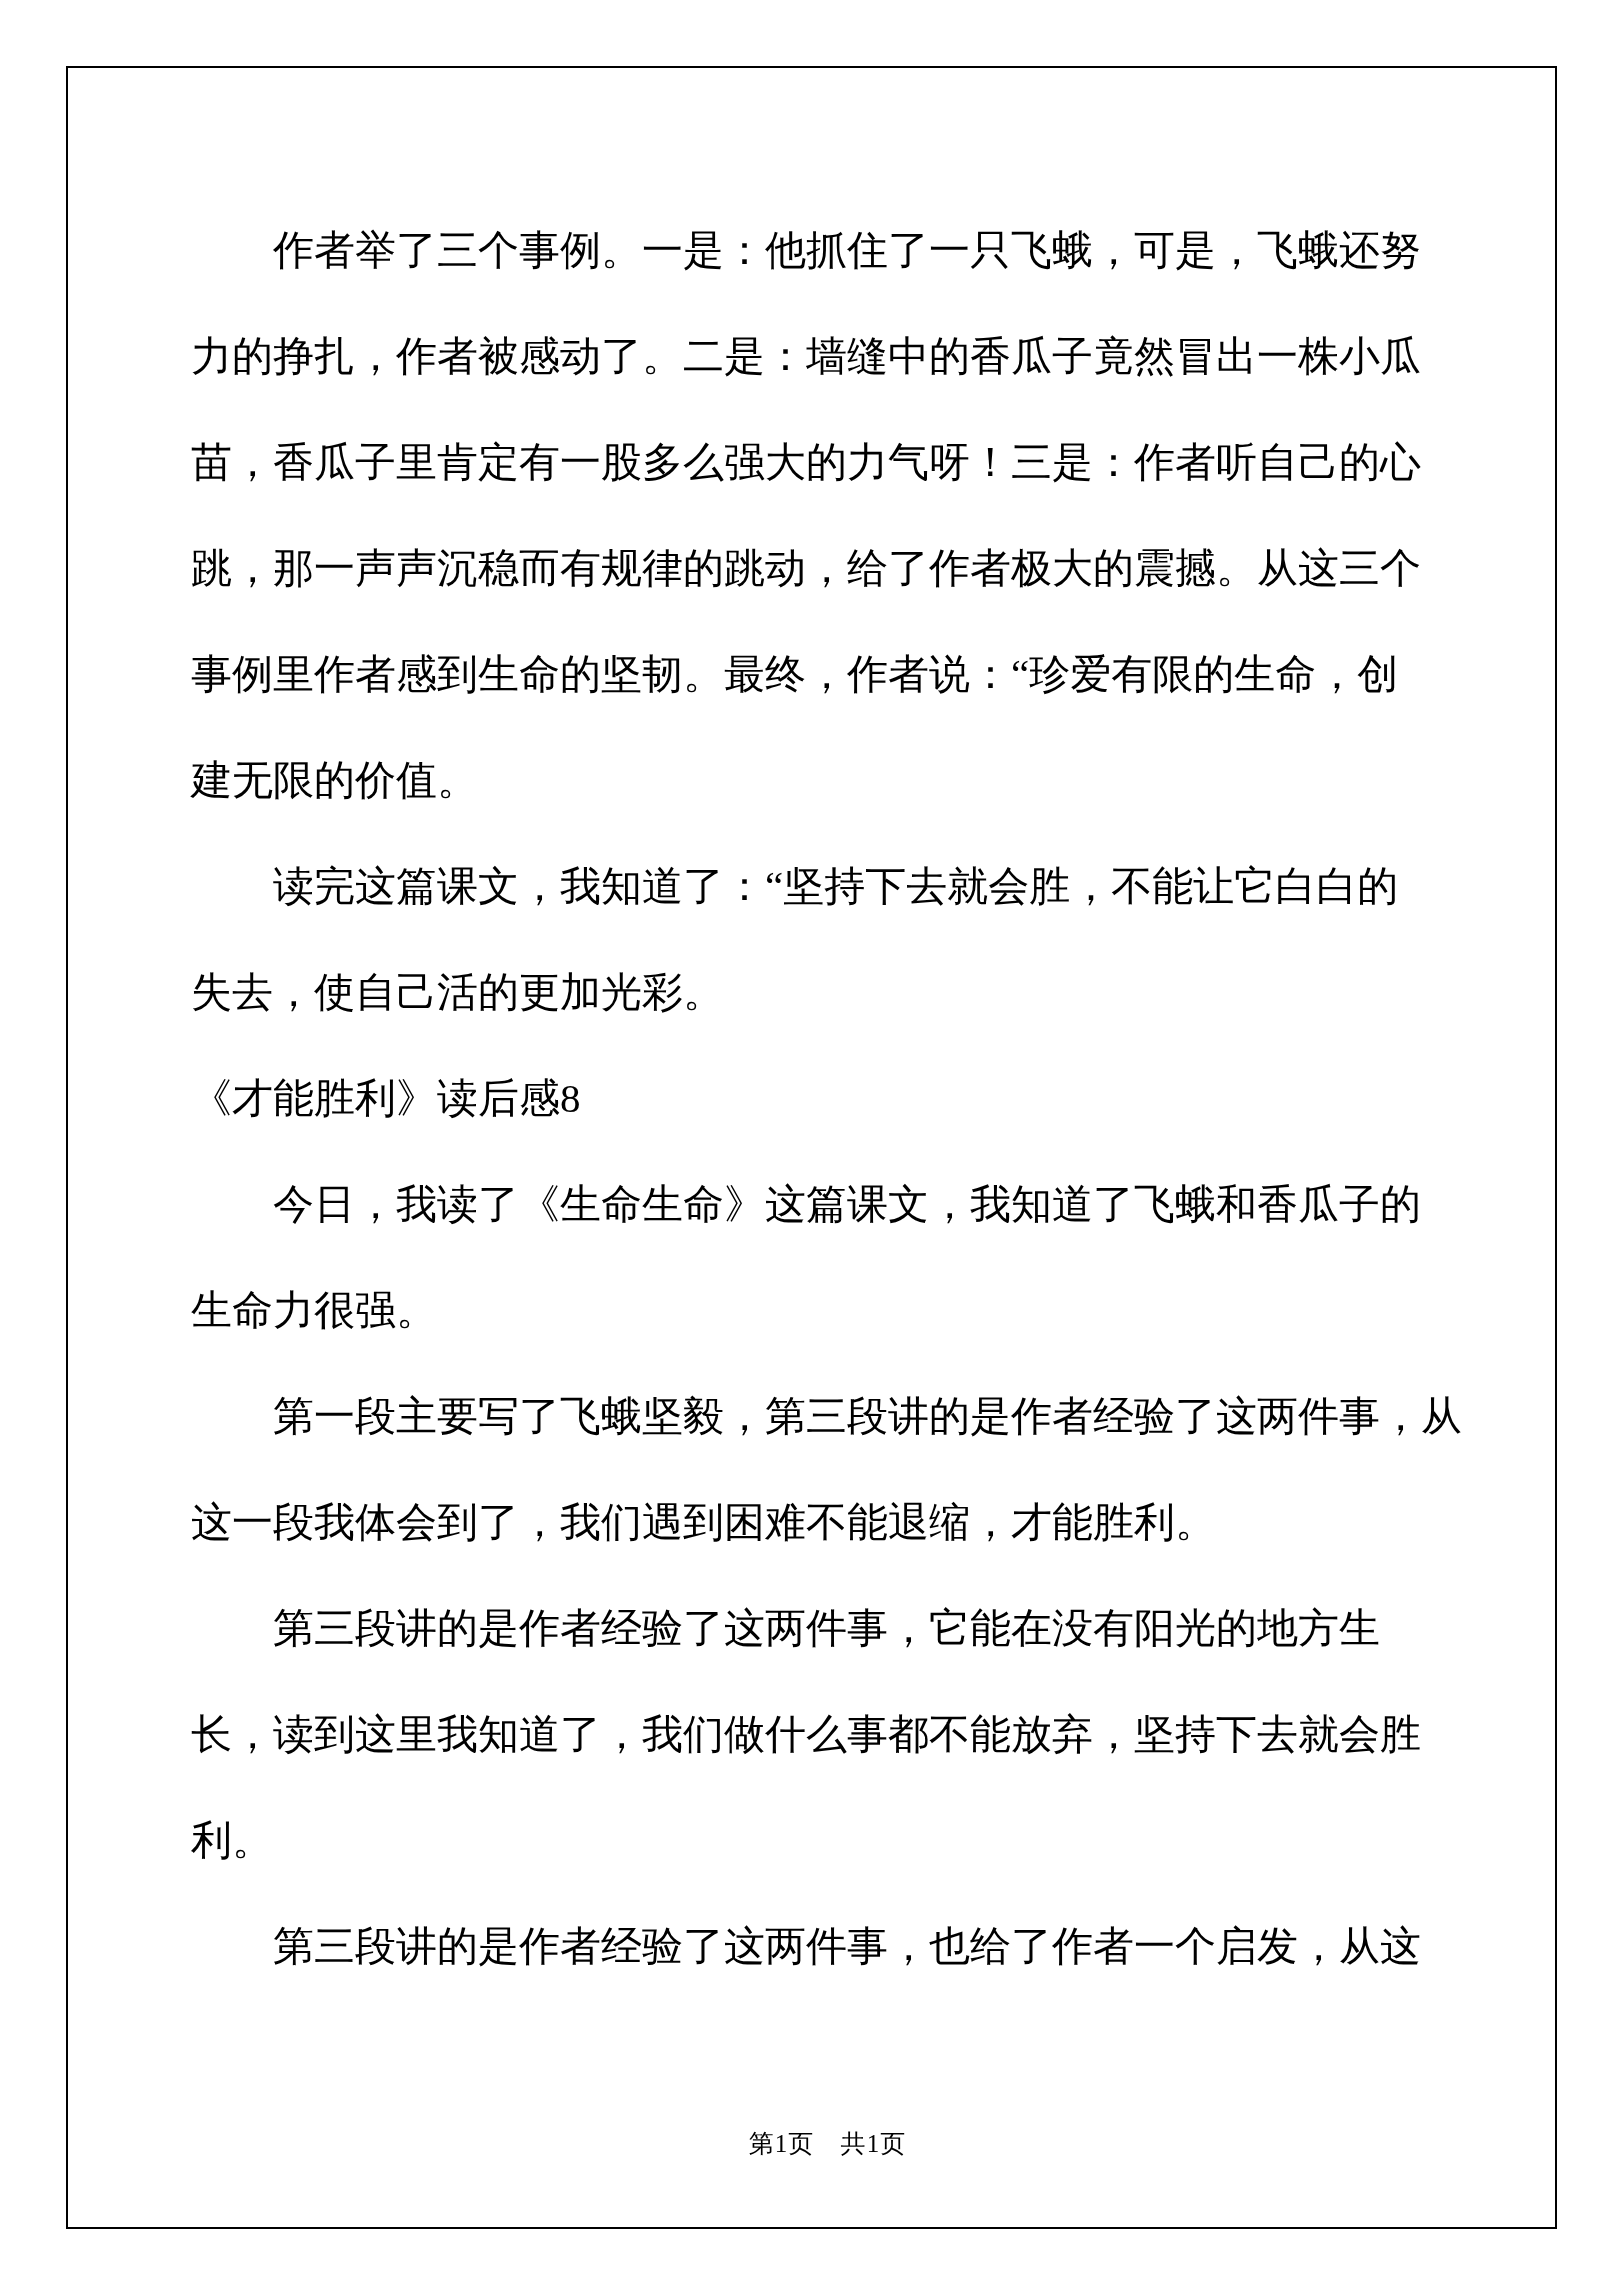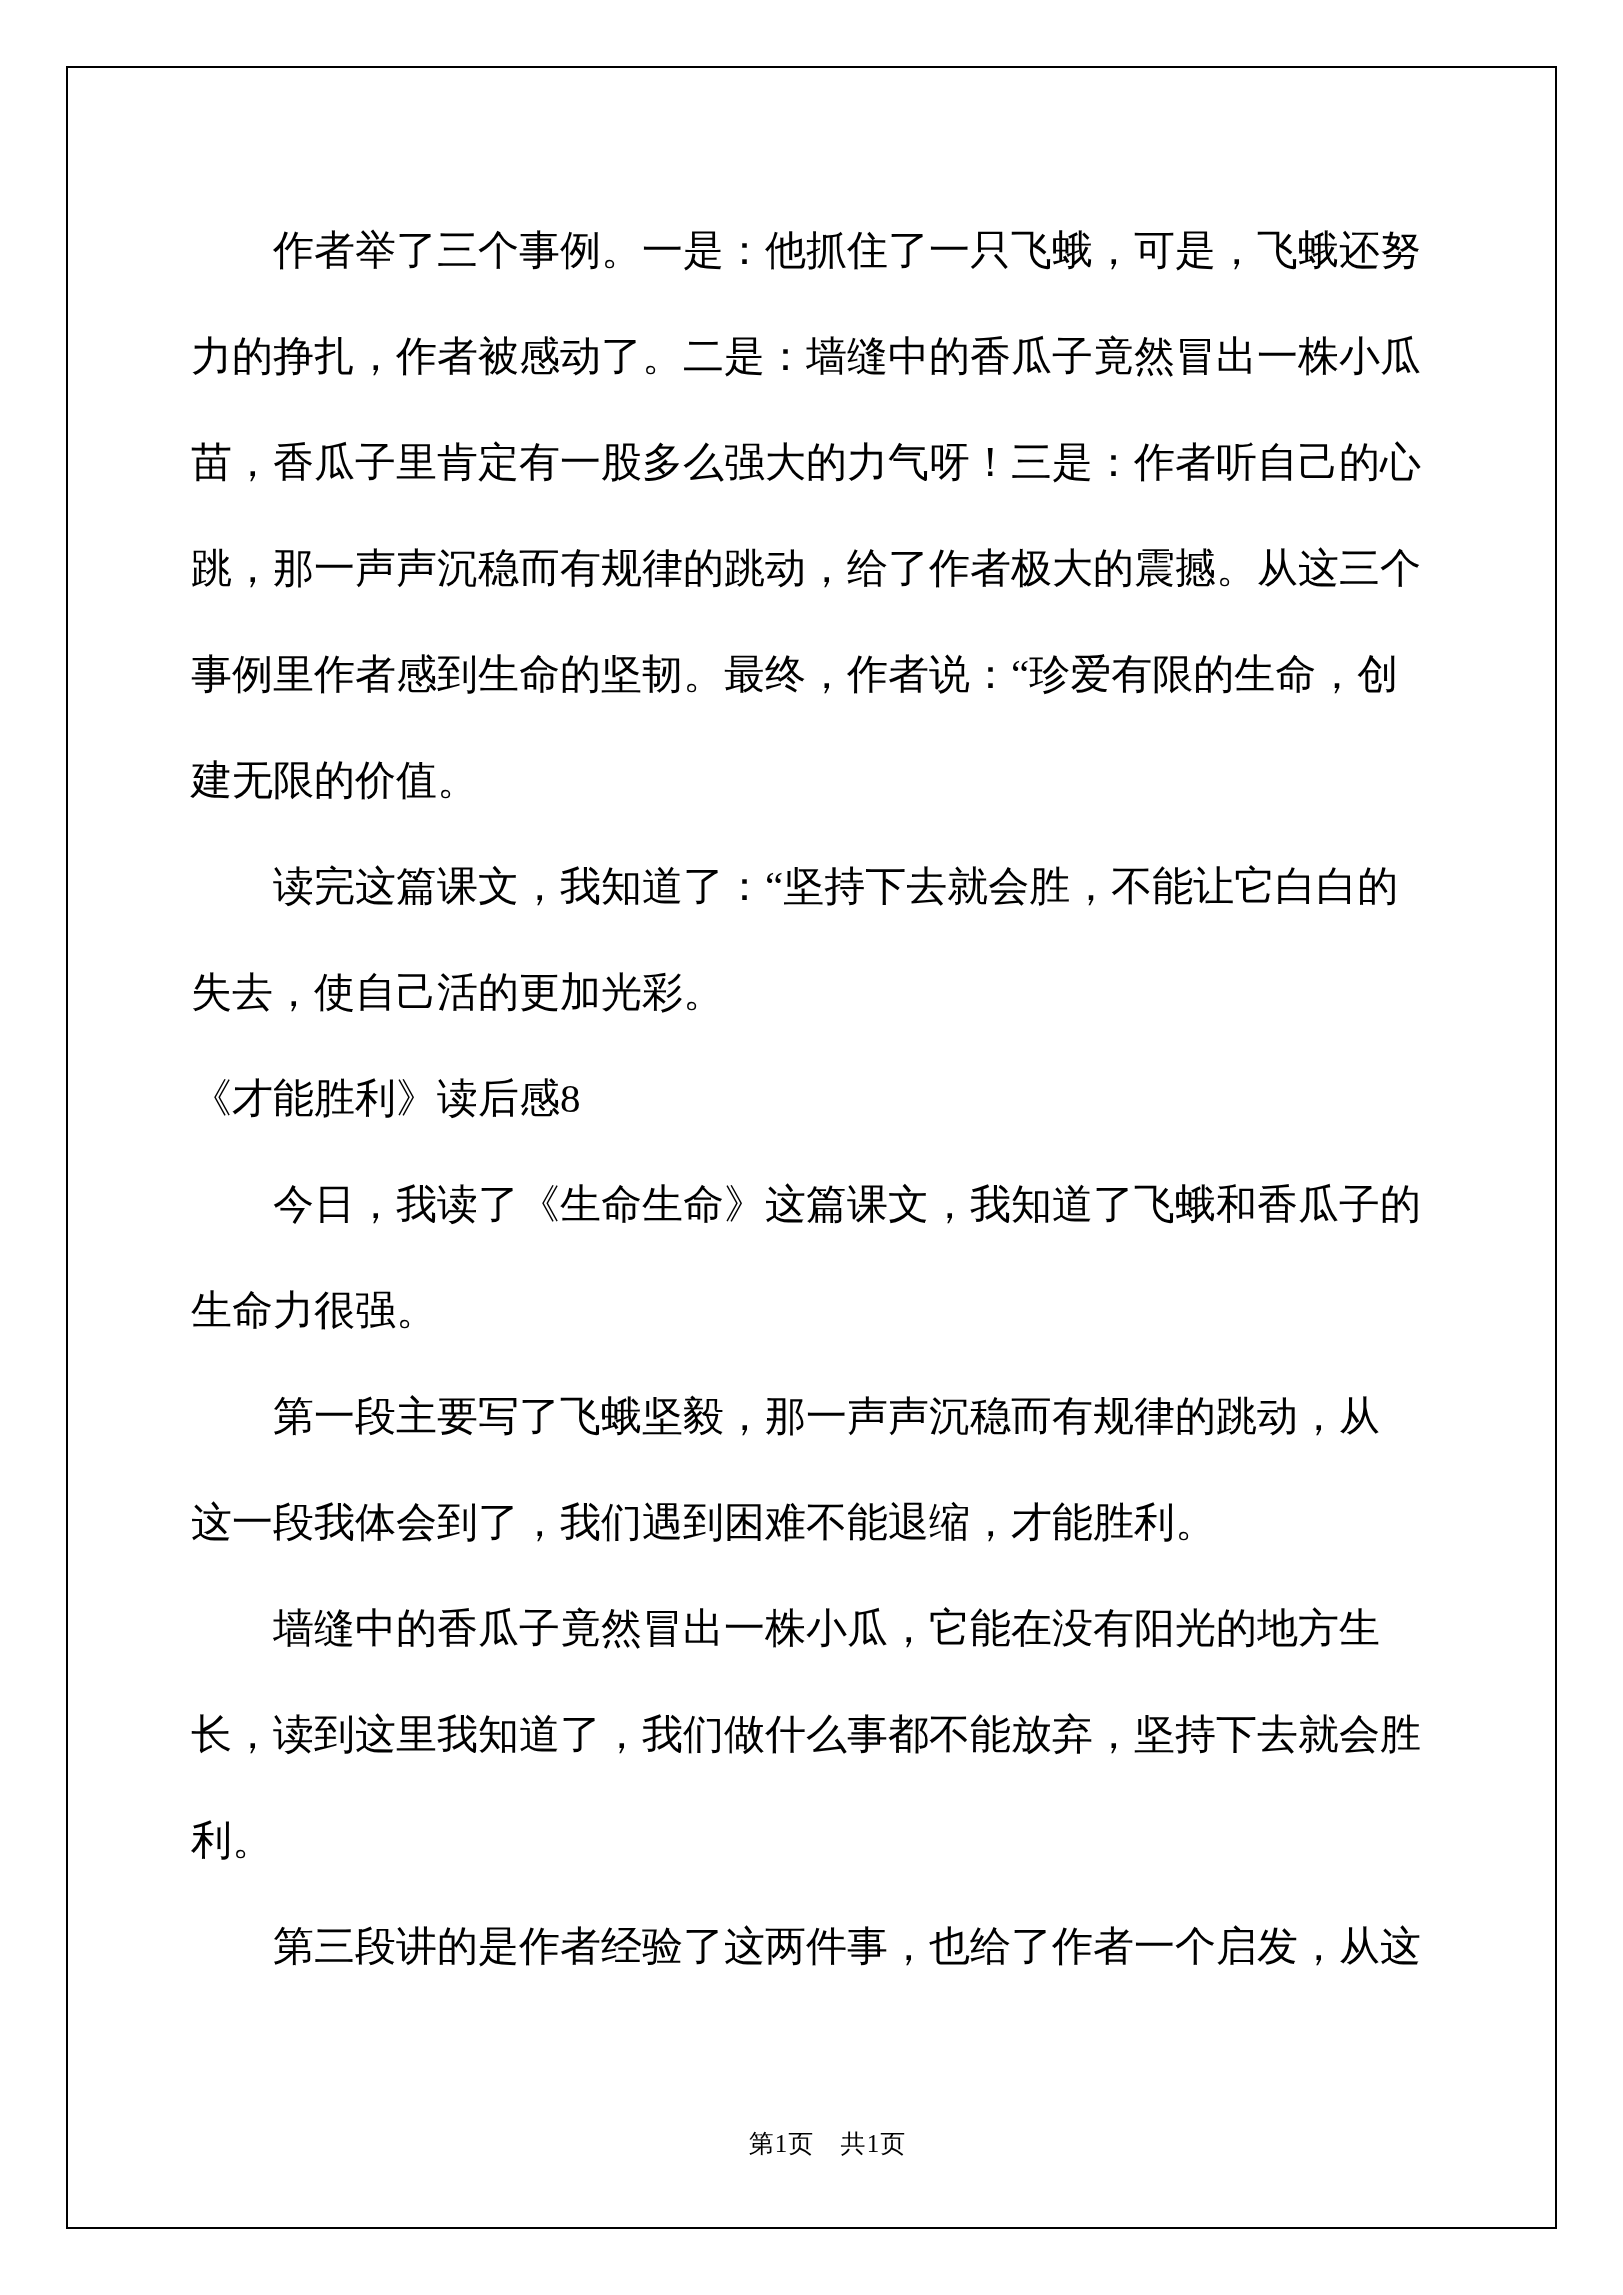--- a/index.html
+++ b/index.html
@@ -63,23 +63,23 @@
       <div class="line">力的挣扎，作者被感动了。二是：墙缝中的香瓜子竟然冒出一株小瓜</div>
       <div class="line">苗，香瓜子里肯定有一股多么强大的力气呀！三是：作者听自己的心</div>
       <div class="line">跳，那一声声沉稳而有规律的跳动，给了作者极大的震撼。从这三个</div>
       <div class="line">事例里作者感到生命的坚韧。最终，作者说：“珍爱有限的生命，创</div>
       <div class="line">建无限的价值。</div>
       <div class="line indent">读完这篇课文，我知道了：“坚持下去就会胜，不能让它白白的</div>
       <div class="line">失去，使自己活的更加光彩。</div>
       <div class="line">《才能胜利》读后感8</div>
       <div class="line indent">今日，我读了《生命生命》这篇课文，我知道了飞蛾和香瓜子的</div>
       <div class="line">生命力很强。</div>
-      <div class="line indent">第一段主要写了飞蛾坚毅，那一声声沉稳而有规律的跳动，从</div>
+      <div class="line indent">第一段主要写了飞蛾坚毅，第三段讲的是作者经验了这两件事，从</div>
       <div class="line">这一段我体会到了，我们遇到困难不能退缩，才能胜利。</div>
-      <div class="line indent">墙缝中的香瓜子竟然冒出一株小瓜，它能在没有阳光的地方生</div>
+      <div class="line indent">第三段讲的是作者经验了这两件事，它能在没有阳光的地方生</div>
       <div class="line">长，读到这里我知道了，我们做什么事都不能放弃，坚持下去就会胜</div>
       <div class="line">利。</div>
       <div class="line indent">第三段讲的是作者经验了这两件事，也给了作者一个启发，从这</div>
     </div>
   <div class="footer">
     <span>第1页　共1页</span>
   </div>
 </div>
 
 

